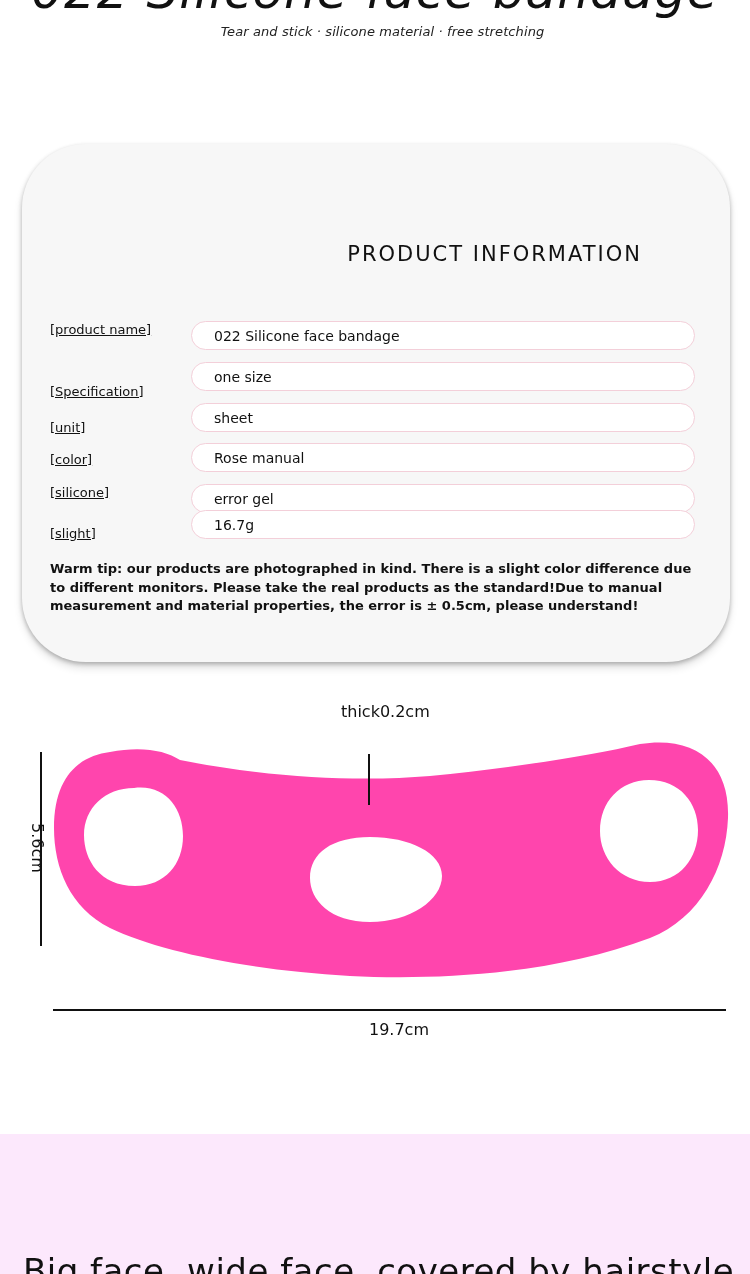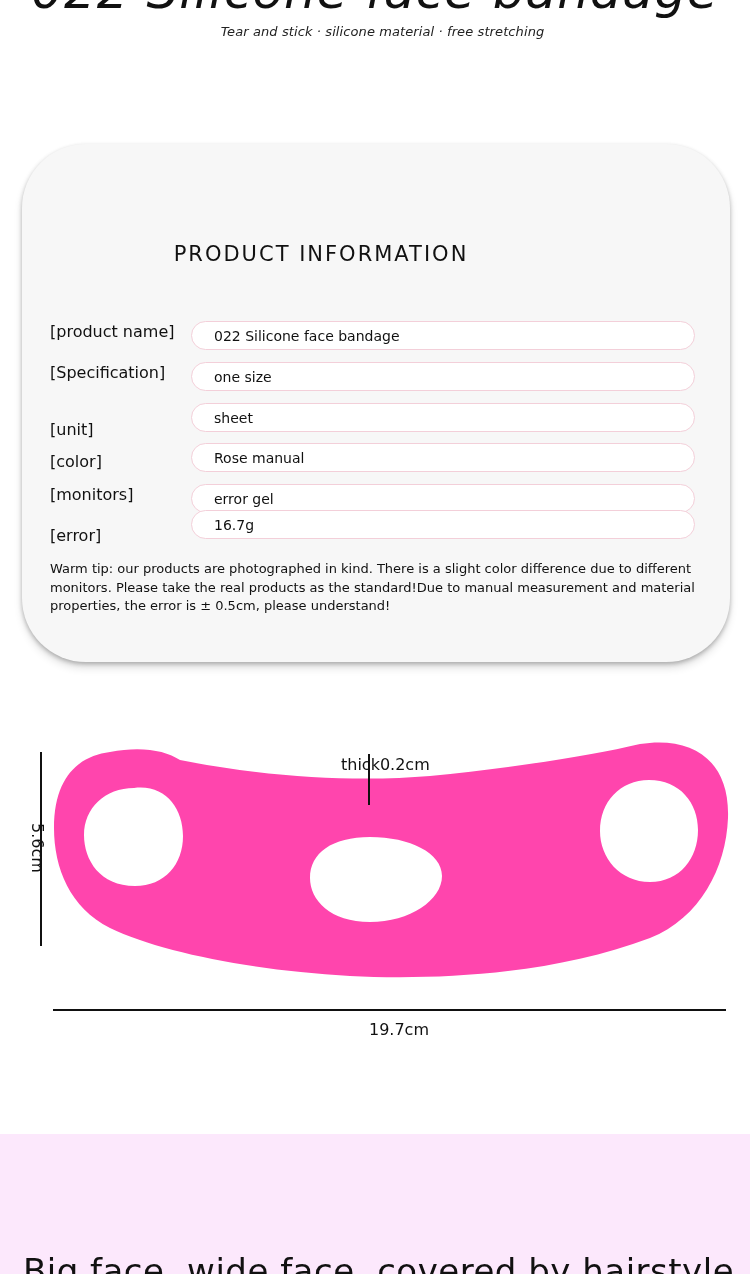--- a/index.html
+++ b/index.html
@@ -1,27 +1,27 @@
 <!DOCTYPE html>
 <html><head>
 <meta charset="utf-8">
 <style>
   html, body { margin:0; padding:0; }
   body { width:750px; height:1274px; overflow:hidden; background:#ffffff; position:relative; font-family:"Liberation Sans", sans-serif; color:#111; }
   .abs { position:absolute; }
   .hero-title { left:0; width:750px; top:-34px; text-align:center; font-family:"DejaVu Sans", sans-serif; font-style:italic; font-size:50px; font-weight:400; color:#111; letter-spacing:1px; white-space:nowrap; line-height:50px; }
   .hero-sub { left:0; width:765px; top:24px; text-align:center; font-family:"DejaVu Sans", sans-serif; font-style:italic; font-size:13px; color:#222; letter-spacing:0.1px; }
   .card { left:22px; top:144px; width:708px; height:518px; background:#f7f7f7; border-radius:64px; box-shadow: 0 2px 4px rgba(0,0,0,0.25), 0 6px 8px rgba(0,0,0,0.12); }
-  .card-title { left:0; width:642px; top:242px; text-align:center; font-family:"DejaVu Sans", sans-serif; font-size:21px; letter-spacing:2px; color:#111; }
-  .row-label { left:50px; font-family:"DejaVu Sans", sans-serif; font-size:16px; color:#111; }
+  .card-title { left:0; width:642px; top:242px; text-align:right; font-family:"DejaVu Sans", sans-serif; font-size:21px; letter-spacing:2px; color:#111; }
+  .row-label { left:50px; font-family:"DejaVu Sans", sans-serif; font-size:13px; color:#111;text-decoration:underline; }
   .pill { left:191px; width:504px; height:29px; background:#ffffff; border:1px solid #f3cfd9; border-radius:15px; box-sizing:border-box; }
   .pill-text { position:absolute; left:22px; top:6px; font-family:"DejaVu Sans", sans-serif; font-size:14px; color:#111; }
-  .tip { left:50px; top:560px; width:660px; font-family:"DejaVu Sans", sans-serif; font-size:13px; line-height:18.5px; color:#111; }
+  .tip { left:50px; top:560px; width:660px; font-family:"DejaVu Sans", sans-serif; font-size:13px; line-height:18.5px; color:#111;font-weight:bold; }
   .mask { left:50px; top:738px; }
-  .thick-label { left:341px; top:755px; font-family:"DejaVu Sans", sans-serif; font-size:16px; color:#111; }
+  .thick-label { left:341px; top:702px; font-family:"DejaVu Sans", sans-serif; font-size:16px; color:#111; }
   .thick-line { left:368px; top:754px; width:2px; height:51px; background:#111; }
   .height-line { left:40px; top:752px; width:2px; height:194px; background:#111; }
   .height-label { left:13px; top:848px; font-family:"DejaVu Sans", sans-serif; font-size:16px; color:#111; transform:translate(0,-50%) rotate(90deg); transform-origin:center; white-space:nowrap; }
   .width-line { left:53px; top:1009px; width:673px; height:2px; background:#111; }
   .width-label { left:0; width:798px; top:1020px; text-align:center; font-family:"DejaVu Sans", sans-serif; font-size:16px; color:#111; }
   .pink-band { left:0; top:1134px; width:750px; height:140px; background:#fce8fc; }
   .bottom-title { left:0; width:757px; top:1251px; text-align:center; font-family:"DejaVu Sans", sans-serif; font-size:34px; color:#111; white-space:nowrap; letter-spacing:0.5px; }
 </style>
 </head>
 <body>
@@ -30,41 +30,41 @@
 <div class="abs hero-sub">Tear and stick · silicone material · free stretching</div>
 
 <div class="abs card"></div>
 <div class="abs card-title">PRODUCT INFORMATION</div>
 
 <div class="abs row-label" style="top:322px">[product name]</div>
 <div class="abs pill" style="top:321px">
     <span class="pill-text">022 Silicone face bandage</span>
   </div>
 
-<div class="abs row-label" style="top:363px">[Specification]</div>
+<div class="abs row-label" style="top:384px">[Specification]</div>
 <div class="abs pill" style="top:362px">
     <span class="pill-text">one size</span>
   </div>
 
 <div class="abs row-label" style="top:420px">[unit]</div>
 <div class="abs pill" style="top:403px">
     <span class="pill-text">sheet</span>
   </div>
 
 <div class="abs row-label" style="top:452px">[color]</div>
 <div class="abs pill" style="top:443px">
     <span class="pill-text">Rose manual</span>
   </div>
 
-<div class="abs row-label" style="top:485px">[monitors]</div>
+<div class="abs row-label" style="top:485px">[silicone]</div>
 <div class="abs pill" style="top:484px">
     <span class="pill-text">error gel</span>
   </div>
 
-<div class="abs row-label" style="top:526px">[error]</div>
+<div class="abs row-label" style="top:526px">[slight]</div>
 <div class="abs pill" style="top:510px">
     <span class="pill-text">16.7g</span>
   </div>
 
 <div class="abs tip">Warm tip: our products are photographed in kind. There is a slight color difference due to different monitors. Please take the real products as the standard!Due to manual measurement and material properties, the error is ± 0.5cm, please understand!</div>
 
 <svg class="abs mask" width="680" height="245" viewBox="0 0 680 245">
   <path fill="#ff45ad" fill-rule="evenodd" d="
     M 60 14
     C 90 8, 115 12, 130 22

